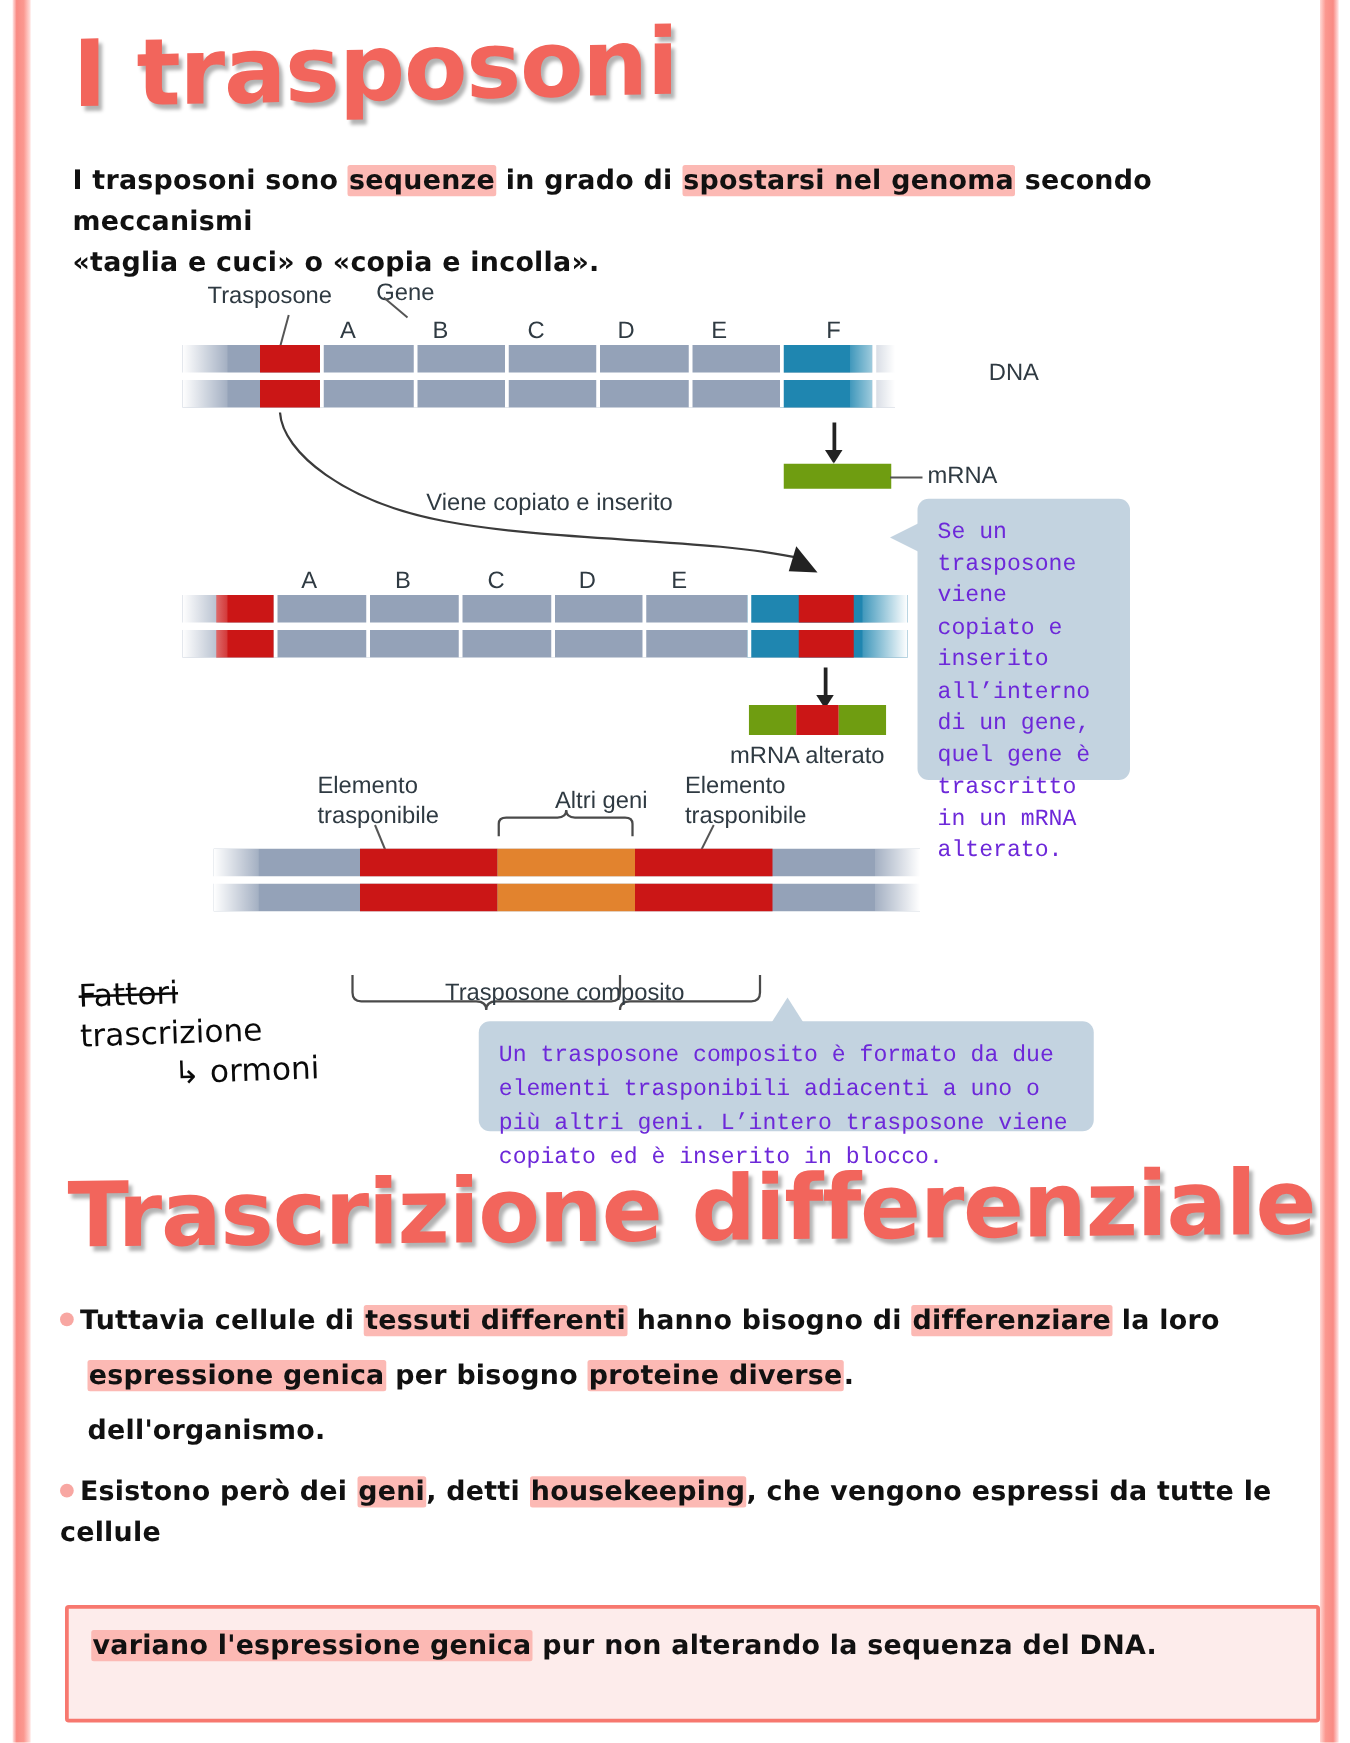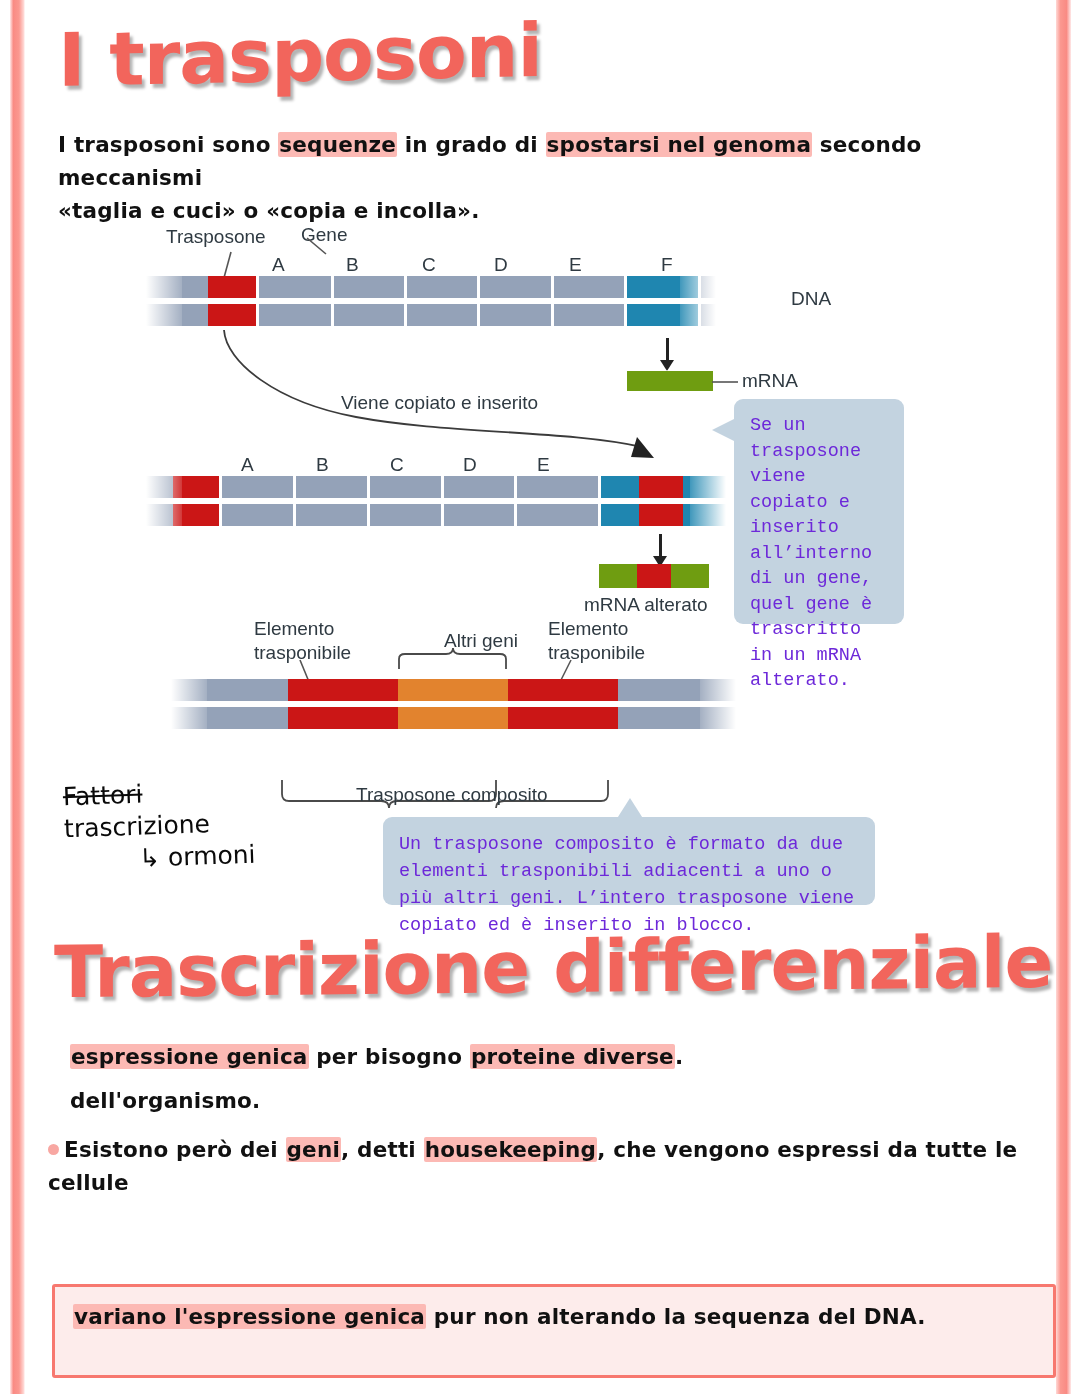--- a/index.html
+++ b/index.html
@@ -321,20 +321,21 @@
 
   <div id="handwriting"><span class="strike">Fattori</span>
 <span>trascrizione</span>
 <span class="ind">↳ ormoni</span></div>
 
   <div id="title-2" class="title-bubble">Trascrizione differenziale</div>
 
   <div id="diff-list" class="note">
 
 
+    <div class="line"><span class="bullet-dot"></span><span>Tuttavia cellule di </span><span class="hl">tessuti differenti</span><span> hanno bisogno di </span><span class="hl">differenziare</span><span> la loro</span></div>
 
     <div class="line" style="margin-left:22px;"><span class="hl">espressione genica</span><span> per bisogno </span><span class="hl">proteine diverse</span><span>.</span></div>
 
     <div class="line" style="margin-left:22px;"><span>dell'organismo.</span></div>
 
     <div class="line" style="margin-top:16px;"><span class="bullet-dot"></span><span>Esistono però dei </span><span class="hl">geni</span><span>, detti </span><span class="hl">housekeeping</span><span>, che vengono espressi da tutte le cellule</span></div>
   </div>
 
   <div id="epi-box" class="note">
     <div class="line"><span class="hl">variano l'espressione genica</span><span> pur non alterando la sequenza del DNA.</span></div>

